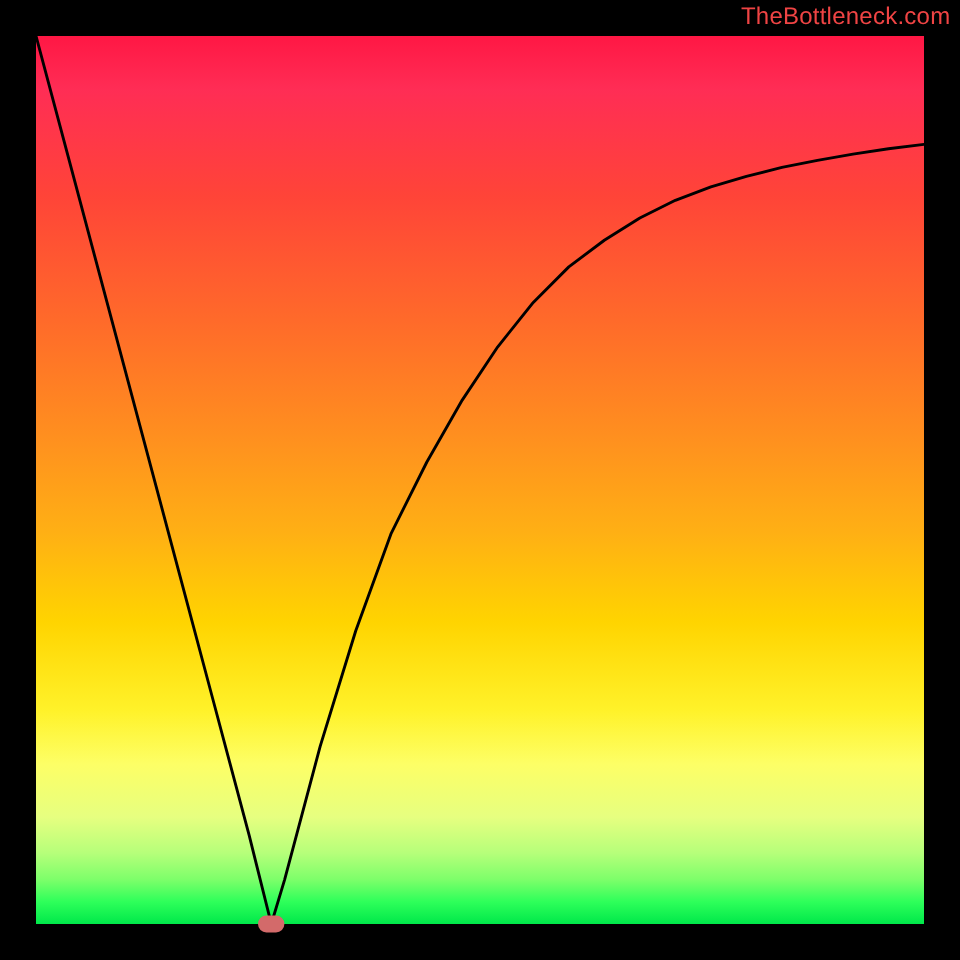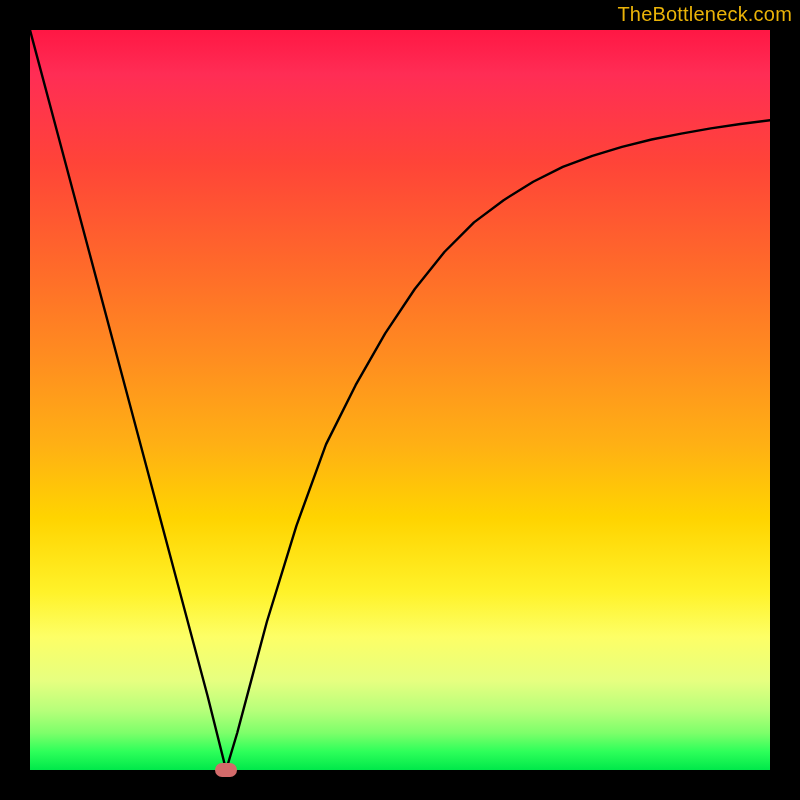--- a/index.html
+++ b/index.html
@@ -46,21 +46,21 @@
     position: absolute;
     left: 0;
     top: 0;
     width: 740px;
     height: 740px;
   }
   .watermark {
     position: absolute;
     top: 3px;
     right: 8px;
-    color: #eab308;
+    color: #ef4444;
     font-size: 20px;
     letter-spacing: 0.2px;
   }
   .marker {
     position: absolute;
     width: 22px;
     height: 14px;
     border-radius: 8px;
     background: #d36a6a;
     transform: translate(-50%, -50%);

